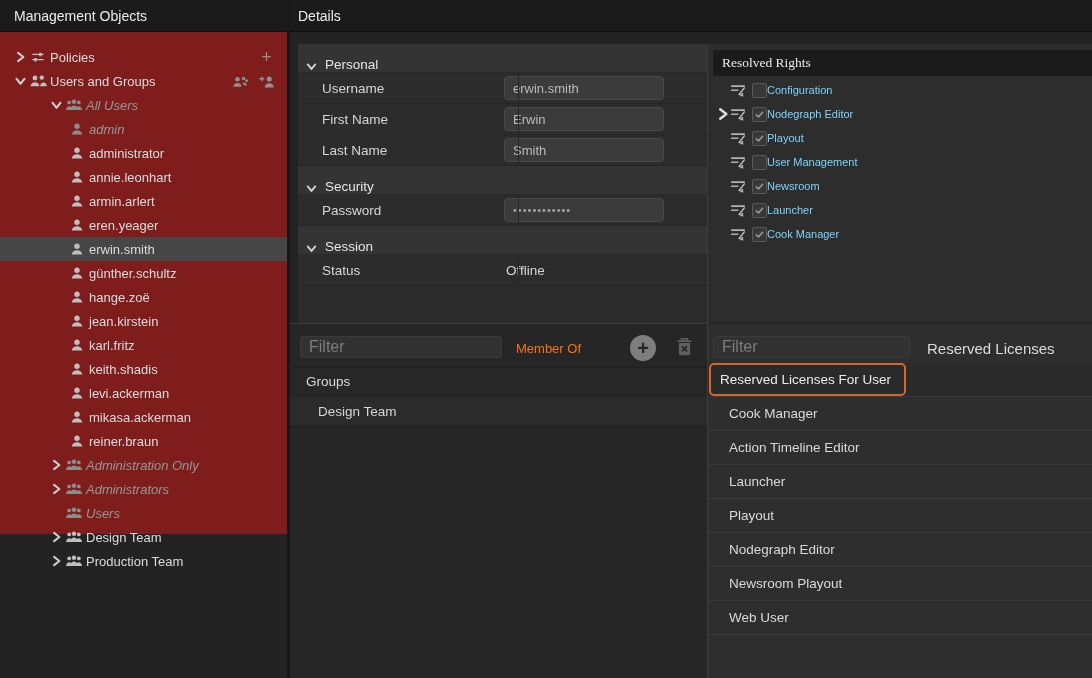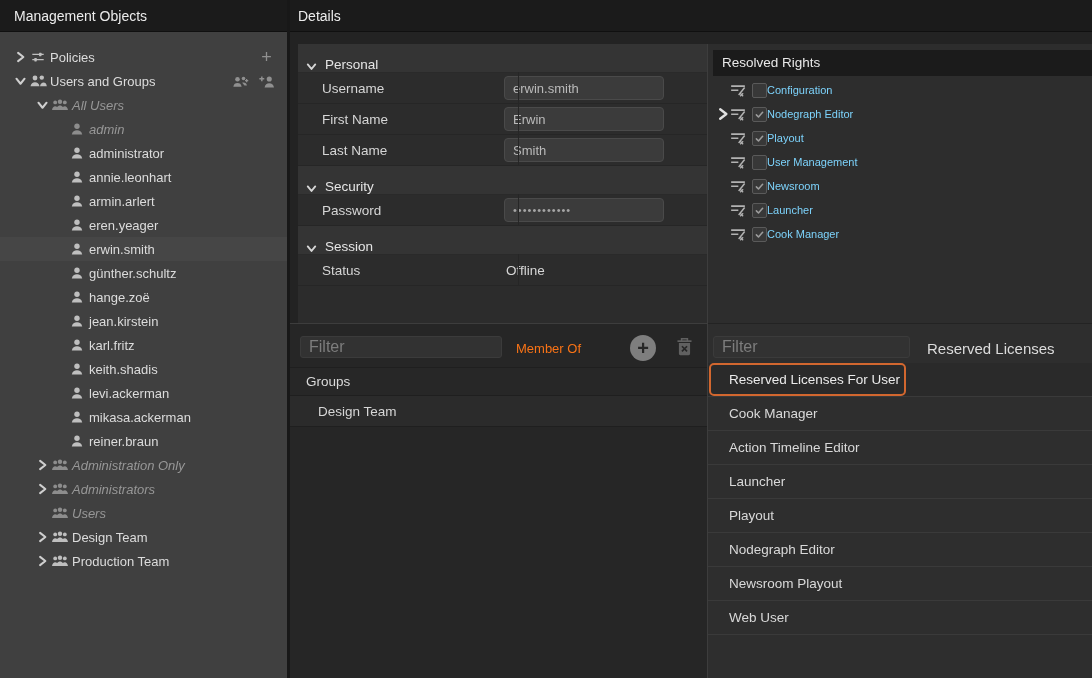--- a/index.html
+++ b/index.html
@@ -1,31 +1,31 @@
 <!DOCTYPE html>
 <html><head>
 <meta charset="utf-8">
 <style>
   html,body{margin:0;padding:0;background:#1e1e1e;}
   .app{position:relative;width:1092px;height:678px;overflow:hidden;background:#232323;
        font-family:"Liberation Sans", sans-serif;-webkit-font-smoothing:antialiased;}
   .panel-header{position:absolute;top:0;height:32px;background:#1b1b1b;border-bottom:1px solid #101010;
        color:#ececec;font-size:14px;line-height:32px;box-sizing:border-box;}
-  .sidebar{position:absolute;left:0;top:0;width:287px;height:678px;background:#404040;}
+  .sidebar{position:absolute;left:0;top:0;width:287px;height:534px;background:#7f1d1d;}
   .sidebar-header{left:0;width:287px;padding-left:14px;}
   .details-header{left:290px;width:802px;padding-left:8px;}
   .sidebar-divider{position:absolute;left:287px;top:0;width:3px;height:678px;background:#181818;}
 
   
   .tree{position:absolute;left:0;top:45px;width:287px;}
   .tree-row{height:24px;display:flex;align-items:center;font-size:13px;color:#dcdcdc;box-sizing:border-box;}
   .tree-row.selected{background:#464646;}
   .tree-row.italic{font-style:italic;color:#979797;}
   .tree-row.lvl0{padding-left:12px;}
-  .tree-row.lvl1{padding-left:34px;}
+  .tree-row.lvl1{margin-left:48px;}
   .tree-row.lvl2{padding-left:68px;}
   .slot{display:inline-flex;width:17px;height:12px;align-items:center;flex:none;color:#cfcfcf;}
   .ticon{display:inline-flex;width:18px;height:14px;align-items:center;flex:none;color:#bfbfbf;margin-right:3px;}
   .tree-row.italic .ticon{color:#8d8d8d;}
   .tlabel{white-space:nowrap;}
   .tactions{margin-left:auto;padding-right:12px;display:flex;gap:9px;align-items:center;color:#909090;}
   .tactions .aicon{display:inline-flex;width:17px;height:15px;align-items:center;justify-content:center;}
   .plus-glyph{font-size:18px;line-height:15px;color:#909090;}
   .icon svg,.slot svg,.ticon svg,.aicon svg{width:100%;height:100%;}
 
@@ -57,37 +57,37 @@
   .group-row{position:relative;height:31px;line-height:31px;background:#2b2b2b;border-bottom:1px solid #1f1f1f;
        padding-left:28px;font-size:13.5px;color:#d6d6d6;box-sizing:border-box;}
   #groups-rows{position:absolute;left:0;right:0;top:72px;}
 
   
   .vdivider-mid{position:absolute;left:707px;top:44px;width:1px;height:634px;background:#3d3d3d;}
 
   
   .rights-panel{position:absolute;left:708px;top:44px;width:384px;height:279px;background:#2d2d2d;}
   .rights-header{position:absolute;left:5px;right:0;top:6px;height:26px;background:#1b1b1b;line-height:26px;
-       padding-left:9px;font-size:13.5px;color:#e8e8e8;}
+       padding-left:9px;font-size:13.5px;color:#e8e8e8;font-family:Liberation Serif, serif;}
   #rights-rows{position:absolute;left:0;right:0;top:34px;}
   .rights-row{height:24px;display:flex;align-items:center;padding-left:8px;box-sizing:border-box;}
   .r-slot{display:inline-flex;width:14px;height:11px;align-items:center;color:#e0e0e0;flex:none;}
   .r-icon{display:inline-flex;width:16px;height:14px;align-items:center;color:#b2b2b2;flex:none;}
   .checkbox{margin-left:6px;width:15px;height:15px;box-sizing:border-box;border:1px solid #5a5a5a;background:#383838;
        border-radius:2px;display:flex;align-items:center;justify-content:center;color:#9c9c9c;flex:none;}
   .checkbox svg{width:11px;height:11px;}
   .r-label{font-size:11px;color:#7dd3fc;}
 
   
   .licenses-panel{position:absolute;left:708px;top:324px;width:384px;height:354px;background:#2e2e2e;}
   .lic-filter{left:5px;top:12px;width:197px;}
   .lic-title{position:absolute;left:219px;top:12px;line-height:26px;font-size:15px;color:#dcdcdc;}
   .lic-header{position:absolute;left:0;right:0;top:39px;height:34px;background:#2a2a2a;border-bottom:1px solid #3a3a3a;box-sizing:border-box;}
   .lic-header-box{position:absolute;left:1px;top:0px;width:197px;height:33px;box-sizing:border-box;border:2px solid #d2672f;
-       border-radius:5px;line-height:29px;padding-left:18px;font-size:13.5px;color:#ebebeb;background:#2a2a2a;}
+       border-radius:5px;line-height:29px;padding-left:9px;font-size:13.5px;color:#ebebeb;background:#2a2a2a;}
   #license-rows{position:absolute;left:0;right:0;top:73px;}
   .lic-row{height:34px;line-height:33px;border-bottom:1px solid #3a3a3a;padding-left:21px;font-size:13.5px;color:#d9d9d9;box-sizing:border-box;}
 </style>
 </head>
 <body>
 
 <div class="app">
 
   <aside class="sidebar">
     <div class="panel-header sidebar-header">

